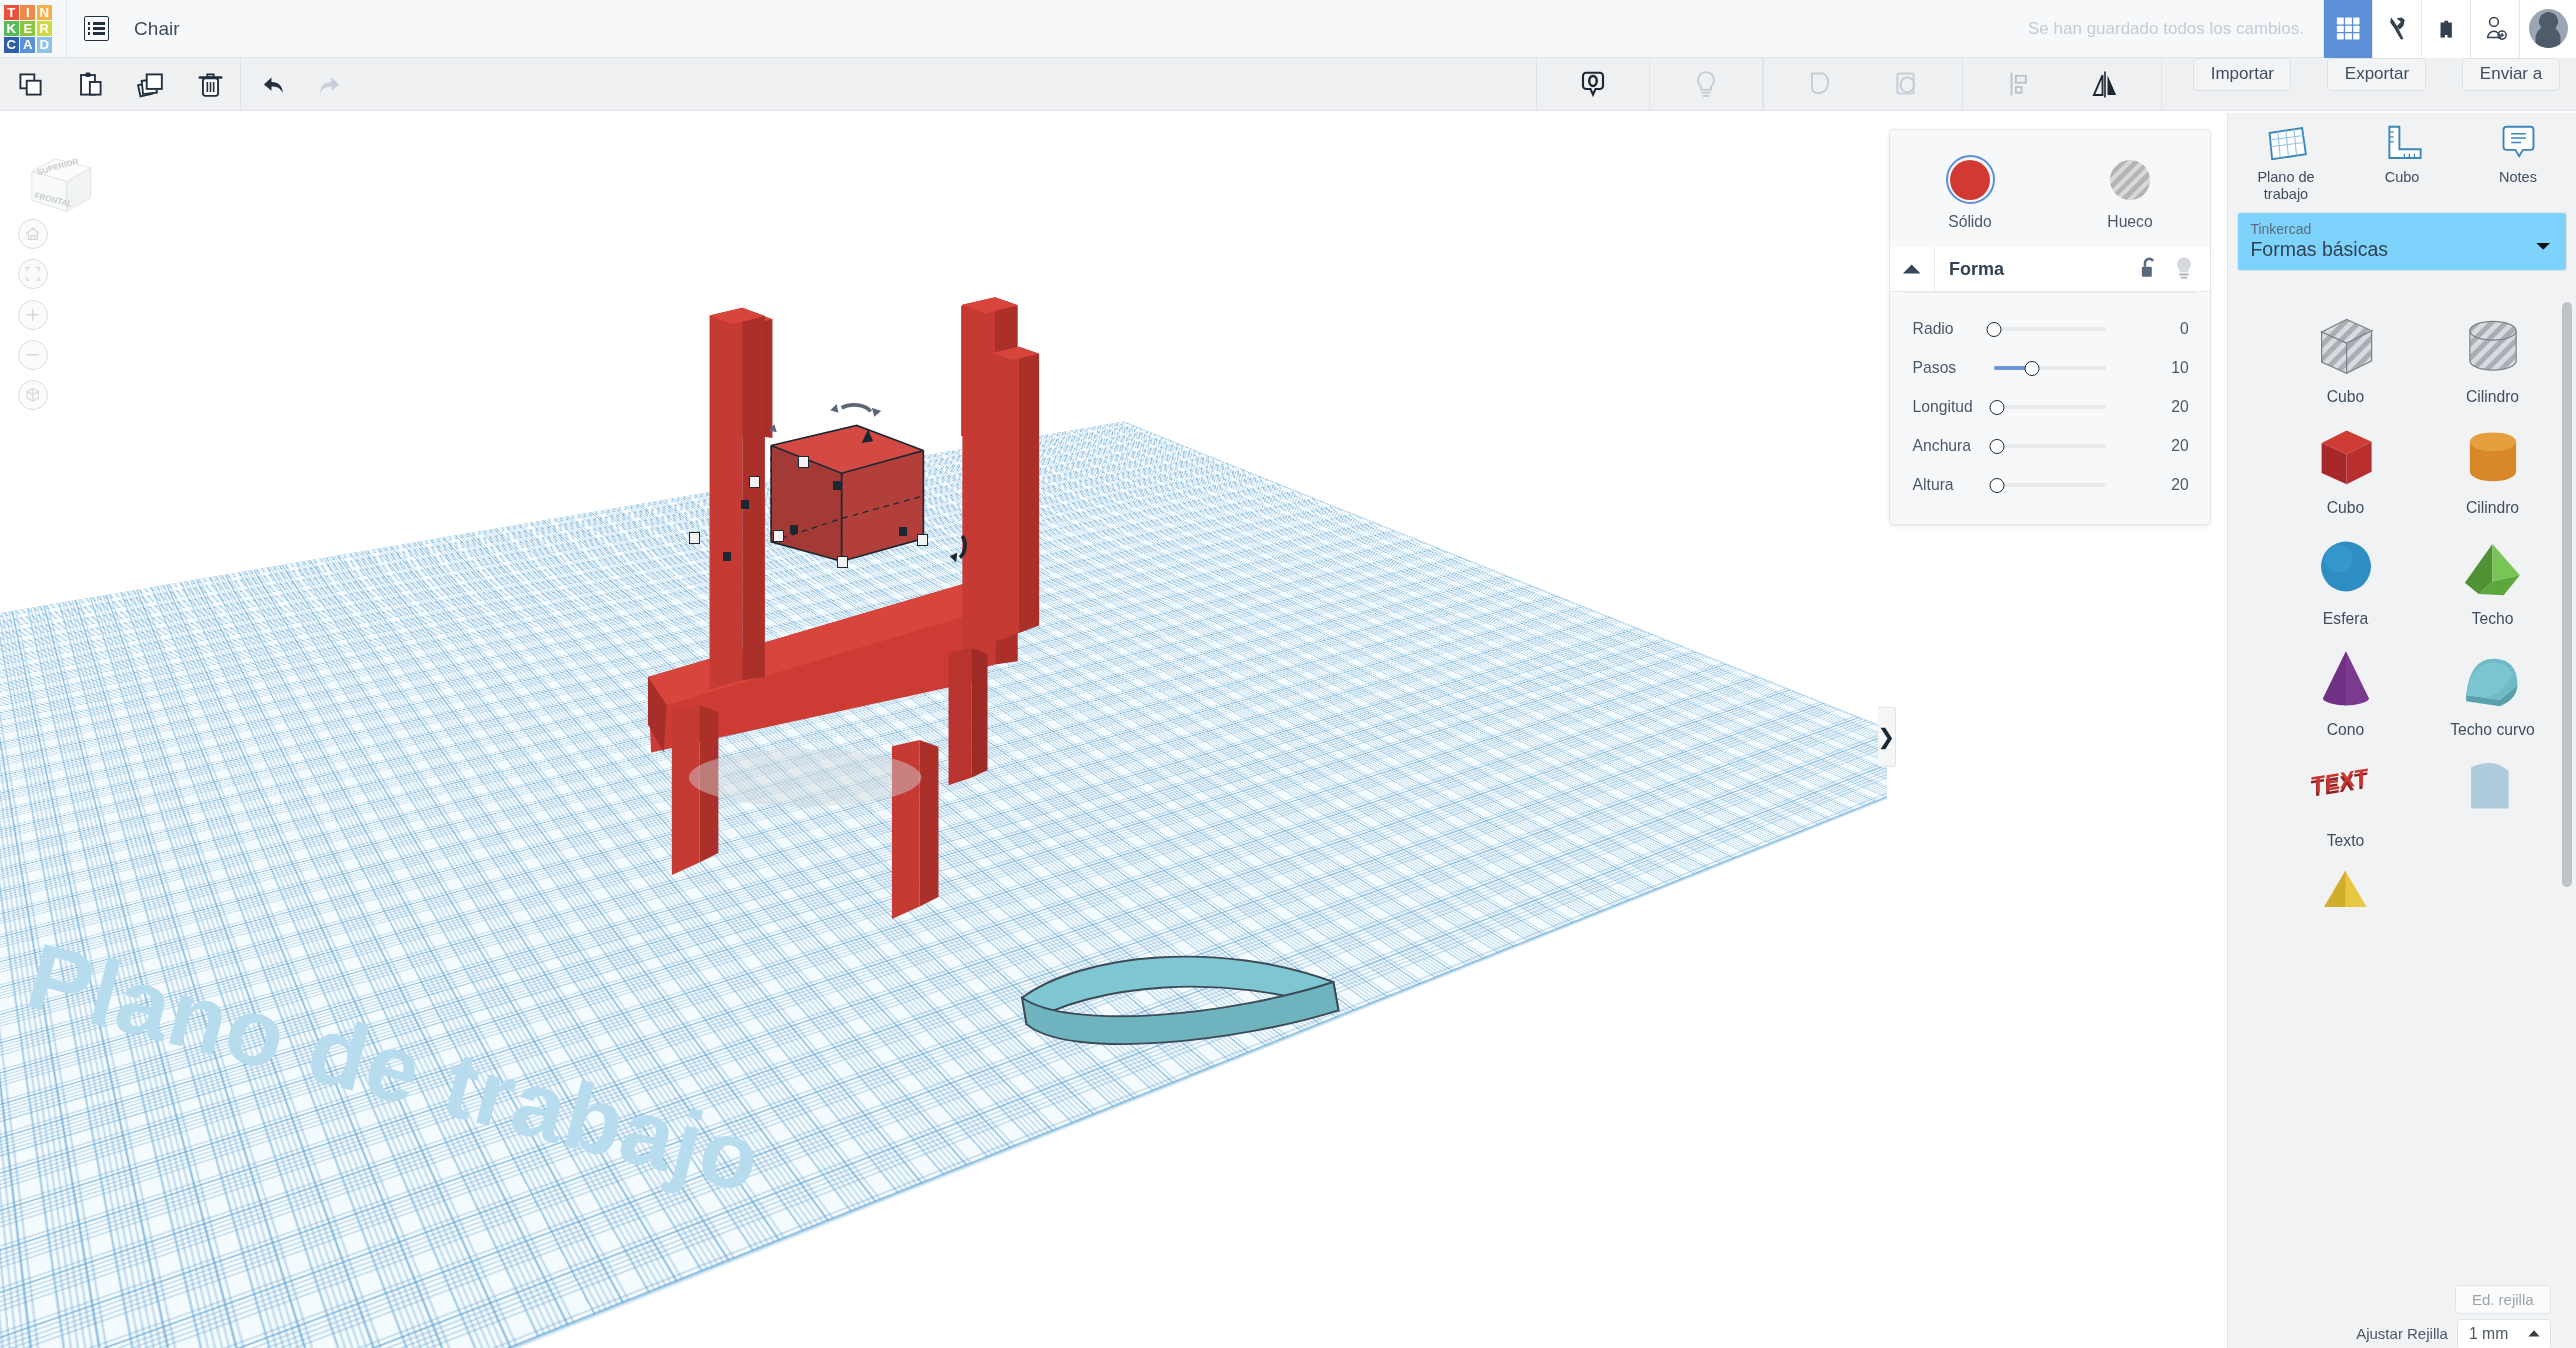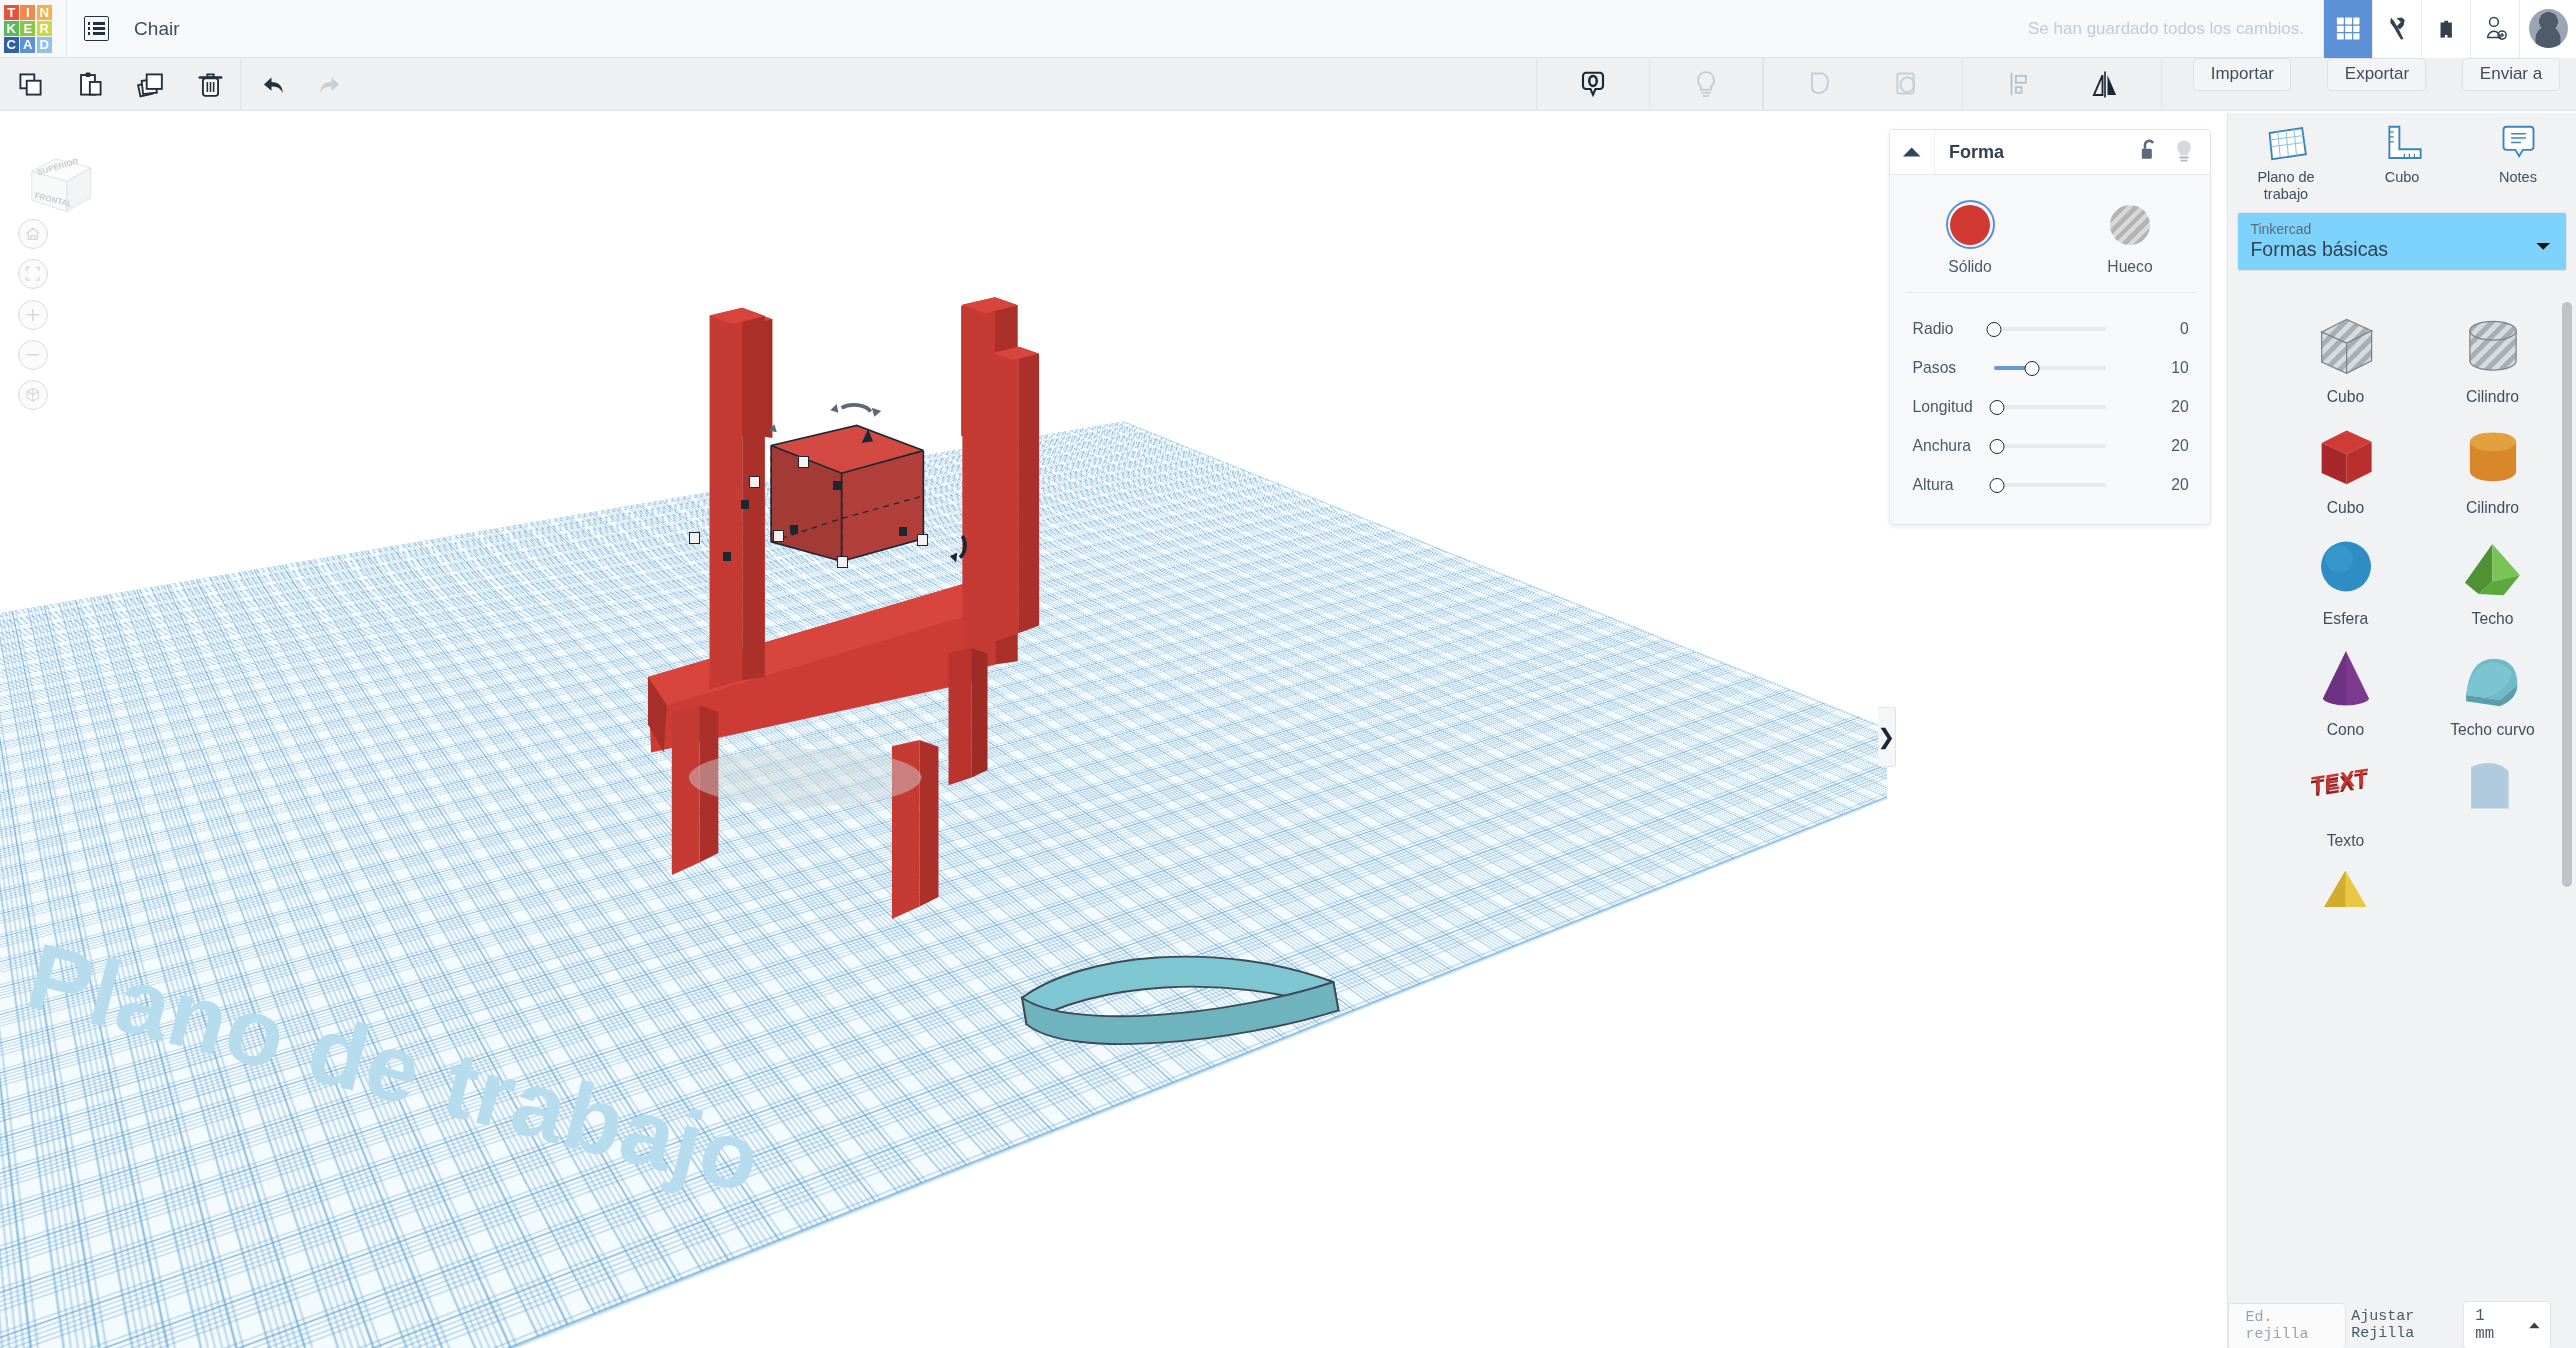--- a/index.html
+++ b/index.html
@@ -174,22 +174,22 @@
     grid-auto-rows: 111px; padding-top: 8.8px; padding-left: 44px;
   }
   .shape-cell { display: flex; flex-direction: column; align-items: center; justify-content: flex-start; padding-top: 6.3px; }
   .shape-name { margin-top: 6.3px; font-size: 15.7px; color: #3f4e5e; }
   #sp-scrollbar {
     position: absolute; right: 3.8px; top: 189px; width: 10px; height: 585px;
     background: #bfc3c7; border-radius: 5px;
   }
   #sp-bottom {
     position: absolute; left: 0; bottom: 0; width: 338px; height: 65px;
-    background: #f1f2f4; display: flex; flex-direction: row; align-items: flex-end;
-    justify-content: center; padding-right: 15px; gap: 5px; font-family: Liberation Mono, monospace;
+    background: #f1f2f4; display: flex; flex-direction: column; align-items: flex-end;
+    justify-content: center; padding-right: 15px; gap: 5px;
   }
   #grid-edit-btn {
     border: 1.3px solid #e2e5e8; background: #fbfbfc; border-radius: 3.8px;
     padding: 5px 16.4px; font-size: 15px; color: #9aa4ae;
   }
   #snap-row { display: flex; align-items: center; gap: 8.8px; }
   #snap-label { font-size: 15px; color: #4a5968; }
   #snap-select {
     border: 1.3px solid #e2e5e8; background: #fff; border-radius: 3.8px;
     padding: 5px 8.8px 5px 11.3px; font-size: 15.7px; color: #4a5968;
@@ -488,55 +488,55 @@
   <div class="navbtn" style="top:269px">
     <svg width="17.6" height="17.6" viewBox="0 0 28 28">
       <path d="M14 4 L23 9 v10 L14 24 L5 19 V9 Z M14 4 v20 M5 9 l9 5 l9 -5" fill="none" stroke="#a8adb2" stroke-width="1.8"></path>
     </svg>
   </div>
 </div>
 
 <div id="collapse-tab">❯</div>
 
 <div id="forma-panel">
+  <div id="mode-row">
+    <div class="mode-cell">
+      <div class="mode-ring sel">
+        <div class="mode-swatch" style="background:#d03a33"></div>
+      </div>
+      <div class="mode-label">Sólido</div>
+    </div>
+    <div class="mode-cell">
+      <div class="mode-ring">
+        <div class="mode-swatch" style="background:repeating-linear-gradient(135deg,#b4b4b4 0 4.4px,#d8d8d8 4.4px 8.8px)"></div>
+      </div>
+      <div class="mode-label">Hueco</div>
+    </div>
+  </div>
+
   <div id="forma-head">
     <div id="forma-collapse">
       <svg width="21.4" height="14" viewBox="0 0 34 22">
         <polygon points="17,4 31,18 3,18" fill="#33475b"></polygon>
       </svg>
     </div>
     <div id="forma-title">Forma</div>
     <div id="forma-head-icons">
       <div>
         <svg width="21.4" height="25" viewBox="0 0 34 40">
           <path d="M11 17 V11 a7 7 0 0 1 13 -3" fill="none" stroke="#59687a" stroke-width="4"></path>
           <rect x="6" y="17" width="16" height="16" rx="2" fill="#59687a"></rect>
         </svg>
       </div>
       <div>
         <svg width="20" height="26.4" viewBox="0 0 32 42">
           <path d="M16 4 a11 11 0 0 1 7 19.5 v4 h-14 v-4 A11 11 0 0 1 16 4 z" fill="#d5d8dc"></path>
           <path d="M10 31 h12 M12 36 h8" stroke="#aeb4bb" stroke-width="3" stroke-linecap="round"></path>
         </svg>
       </div>
-    </div>
-  </div>
-
-  <div id="mode-row">
-    <div class="mode-cell">
-      <div class="mode-ring sel">
-        <div class="mode-swatch" style="background:#d03a33"></div>
-      </div>
-      <div class="mode-label">Sólido</div>
-    </div>
-    <div class="mode-cell">
-      <div class="mode-ring">
-        <div class="mode-swatch" style="background:repeating-linear-gradient(135deg,#b4b4b4 0 4.4px,#d8d8d8 4.4px 8.8px)"></div>
-      </div>
-      <div class="mode-label">Hueco</div>
     </div>
   </div>
 
   <div id="forma-divider"></div>
 
   <div id="slider-list">
     <div class="srow">
       <div class="slabel">Radio</div>
       <div class="strack">
         <div class="sfill" style="width:0%"></div>

